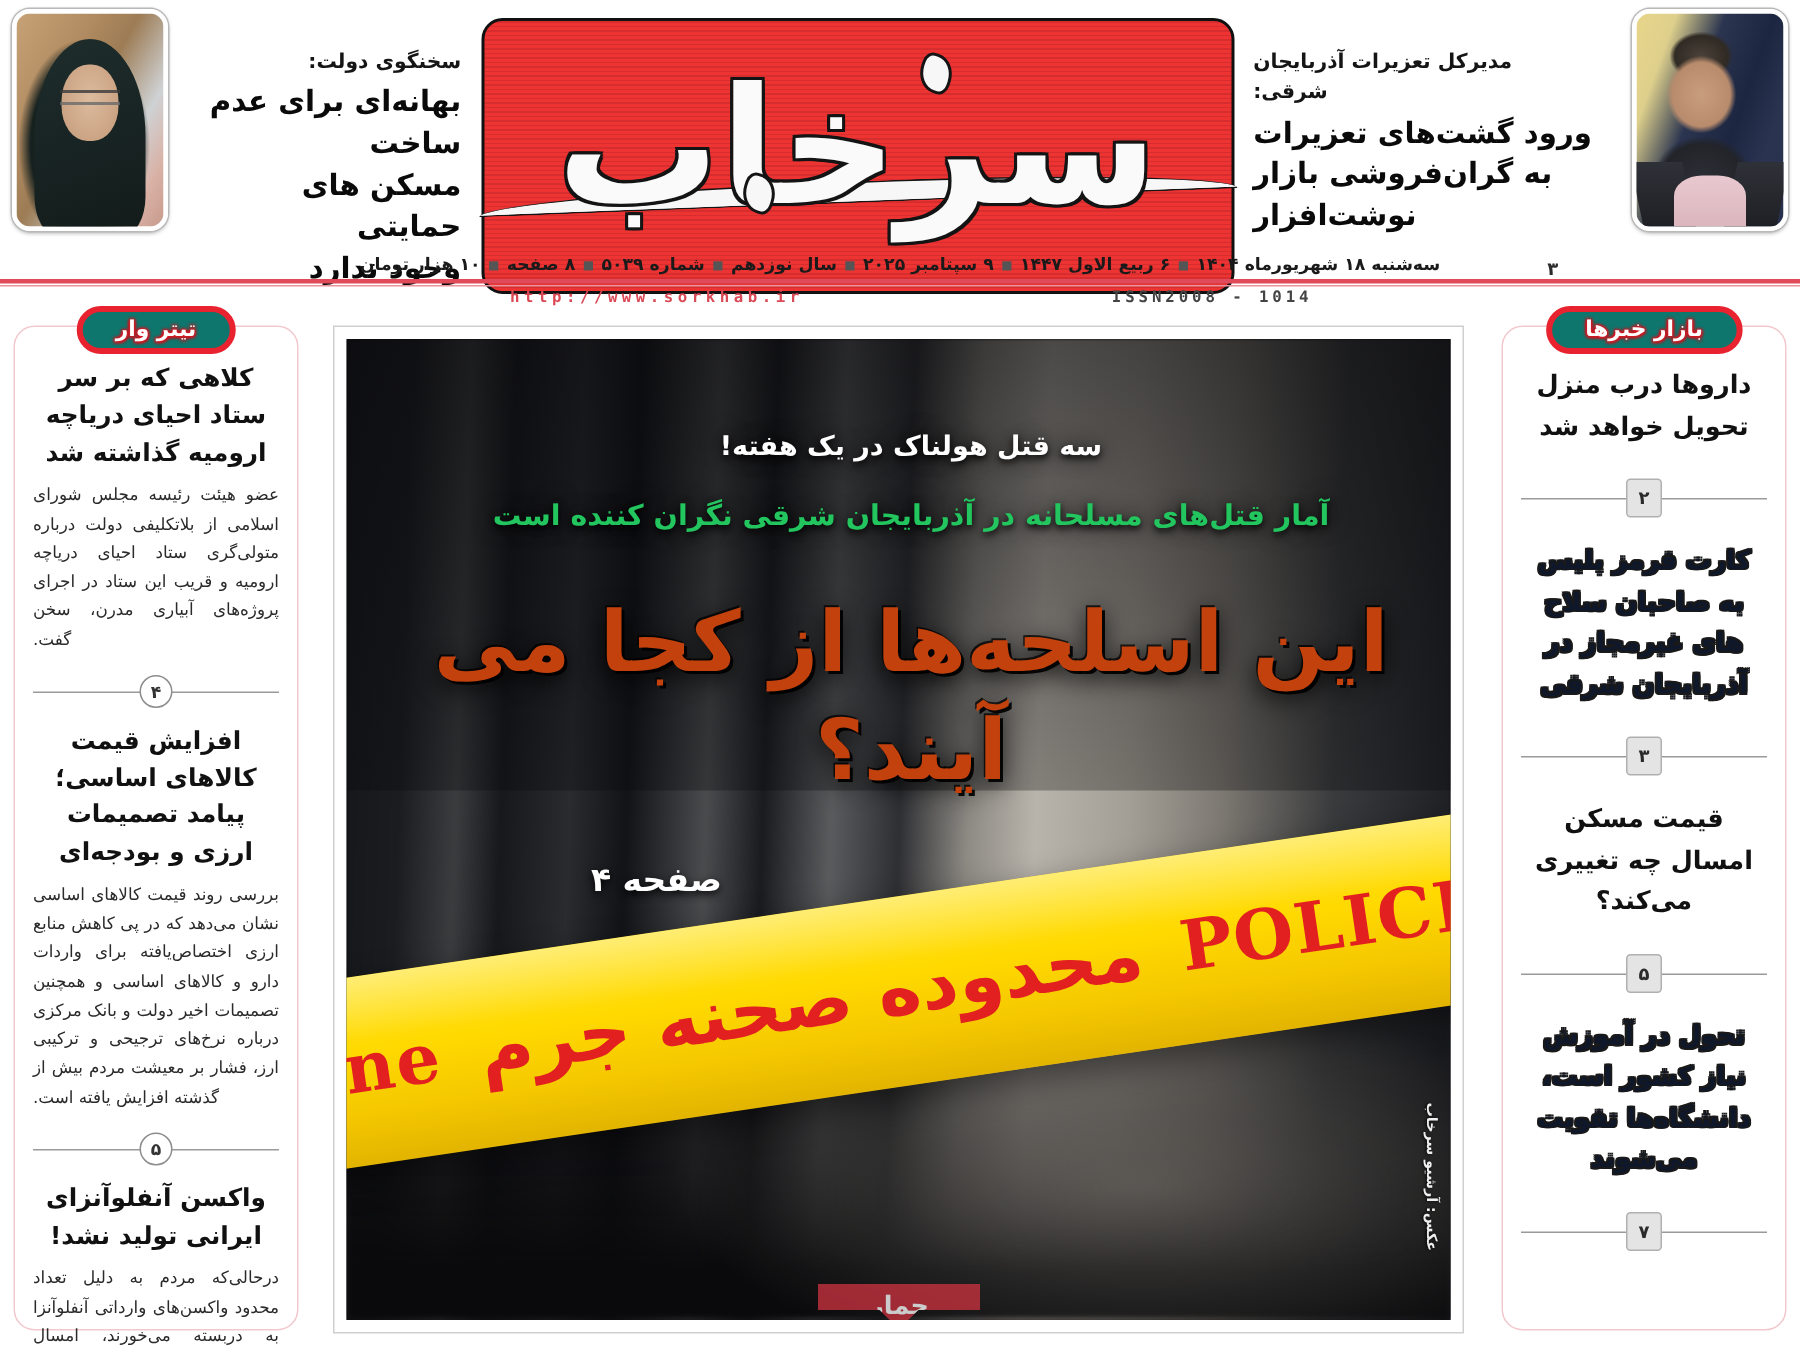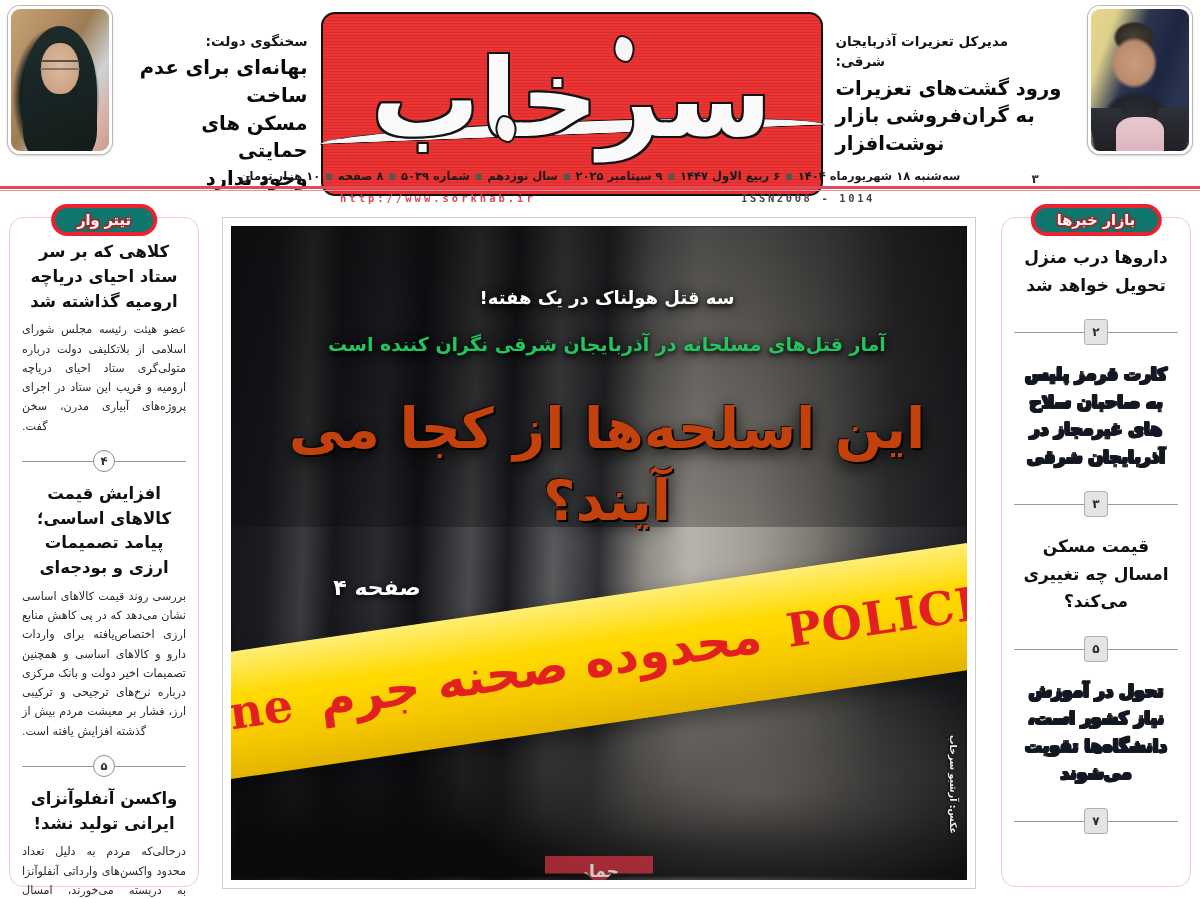--- a/index.html
+++ b/index.html
@@ -360,21 +360,21 @@
   .ov-main {
     margin-top: 34px;
     font-size: 56px; font-weight: 700; color: #c2410c;
     text-shadow:
       2px 2px 0 rgba(0,0,0,.92), -1px -1px 0 rgba(0,0,0,.75),
       0 4px 16px rgba(0,0,0,.95);
     line-height: 1.28; letter-spacing: -2.5px;
   }
   .ov-pageref {
     margin-top: 38px;
-    text-align: center;
+    text-align: right;
     padding-right: 460px;
     font-size: 22px; font-weight: 700; color: #ffffff;
     text-shadow: 0 2px 6px rgba(0,0,0,.95);
   }
 
   .photo-credit {
     position: absolute; right: 8px; bottom: 46px;
     writing-mode: vertical-rl;
     font-size: 9.5px; color: #efefef; font-weight: 700;
     text-shadow: 0 1px 2px rgba(0,0,0,.9);

